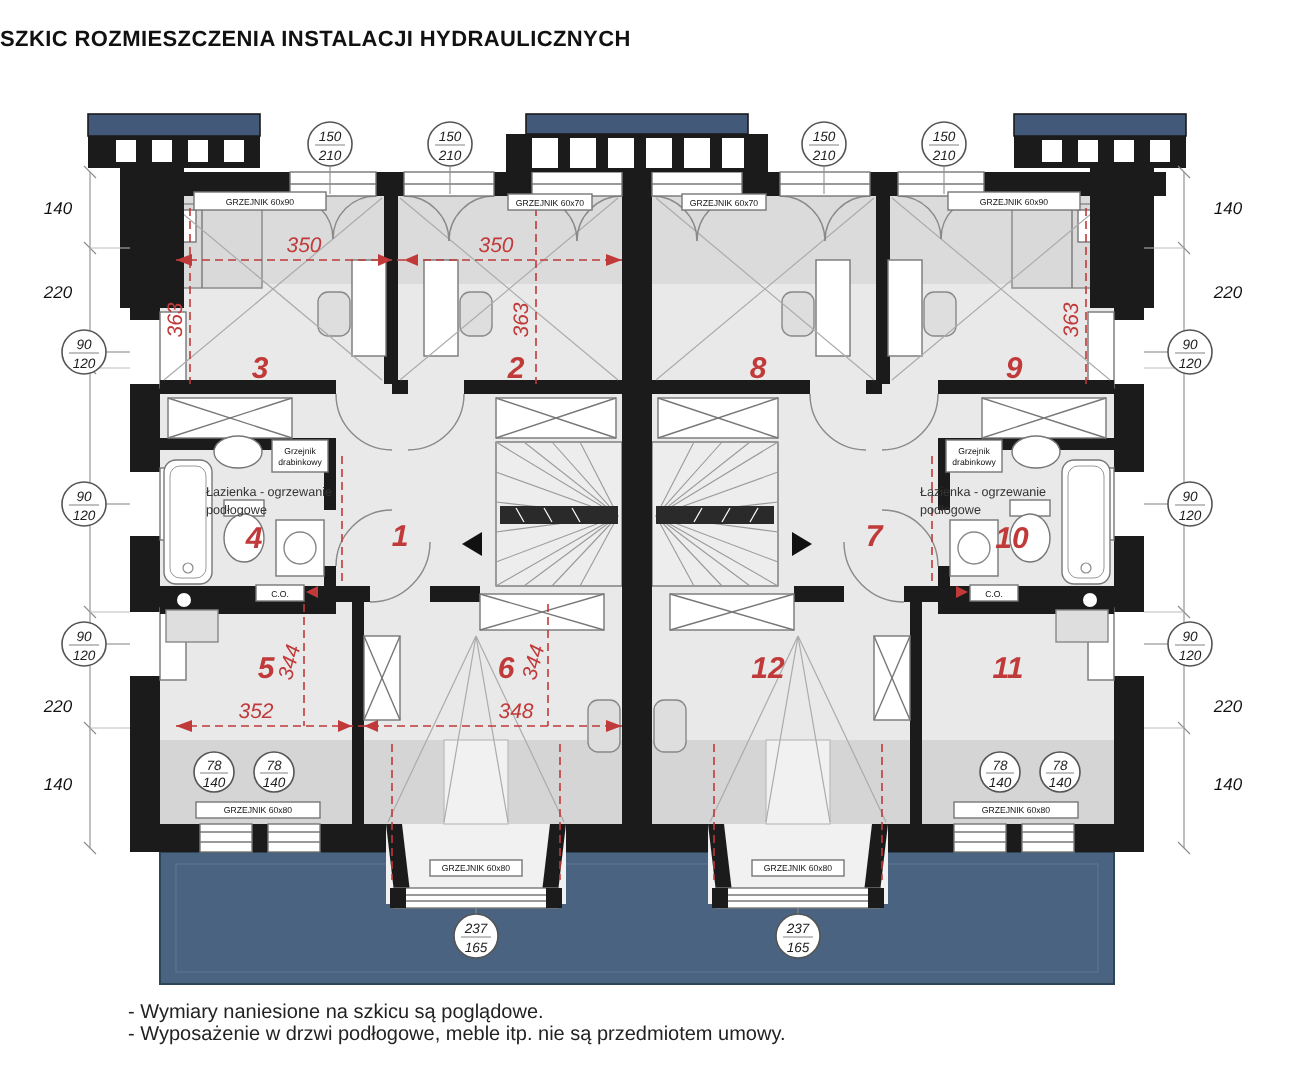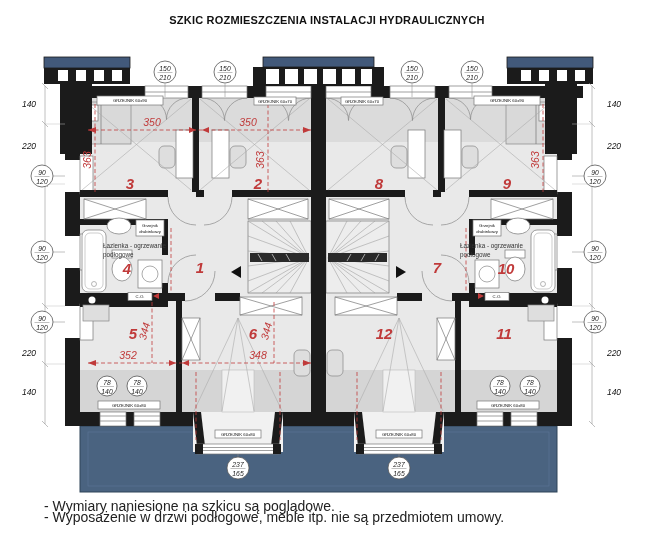--- a/index.html
+++ b/index.html
@@ -1,21 +1,21 @@
 <!DOCTYPE html>
 <html><head>
 <meta charset="utf-8">
 <style>
   html,body{margin:0;padding:0;background:#fff;}
   #page{position:relative;width:654px;height:543px;background:#fff;overflow:hidden;
         font-family:"Liberation Sans",sans-serif;}
   #plan-svg{position:absolute;left:0;top:0;}
-  #title{position:absolute;top:14px;left:0;width:654px;text-align:center;
+  #title{position:absolute;top:14px;left:0;width:654px;text-align:left;
          font-size:11px;font-weight:bold;color:#111;letter-spacing:.2px;}
-  #notes{position:absolute;left:44px;top:501px;font-size:14px;color:#222;line-height:11px;}
+  #notes{position:absolute;left:64px;top:501px;font-size:10px;color:#222;line-height:11px;}
   
   .wl{fill:#1b1b1b;}
   .fl{fill:#e9e9e9;}
   .b1{fill:#dbdbdb;}
   .b2{fill:#d5d5d5;}
   .bayf{fill:#f1f1f1;}
   .fw{fill:#fff;stroke:#777;stroke-width:.7;}
   .fg{fill:#dedede;stroke:#888;stroke-width:.7;}
   .bed{fill:#d9d9d9;stroke:#888;stroke-width:.7;}
   .ln{stroke:#777;stroke-width:.7;fill:none;}

